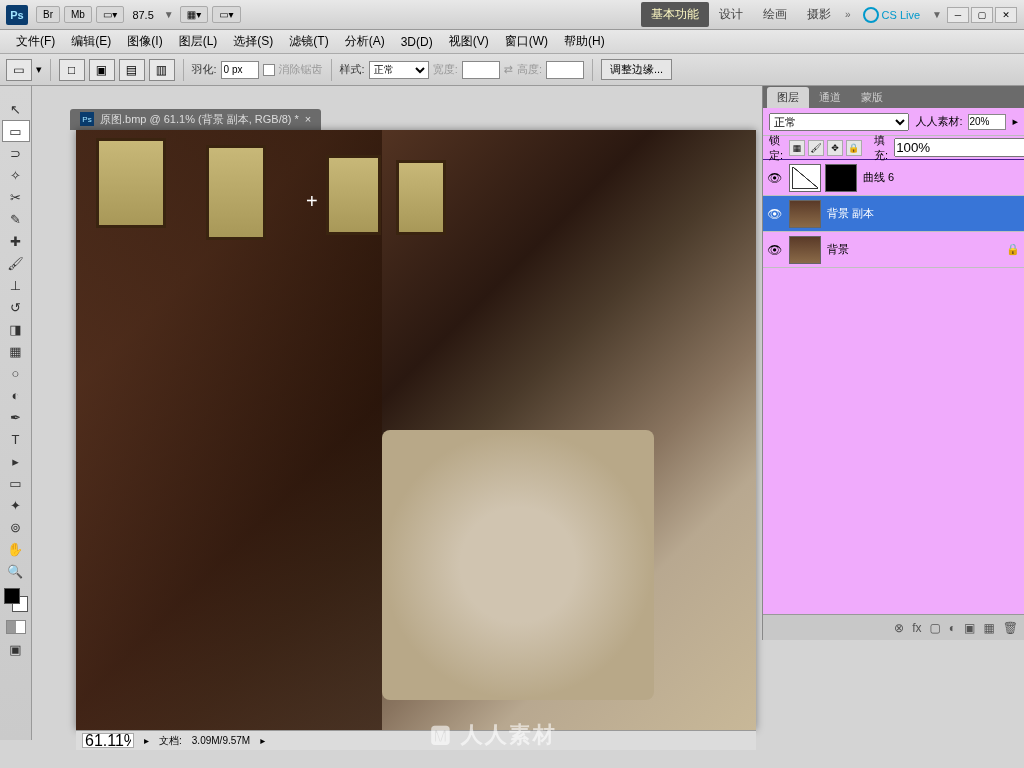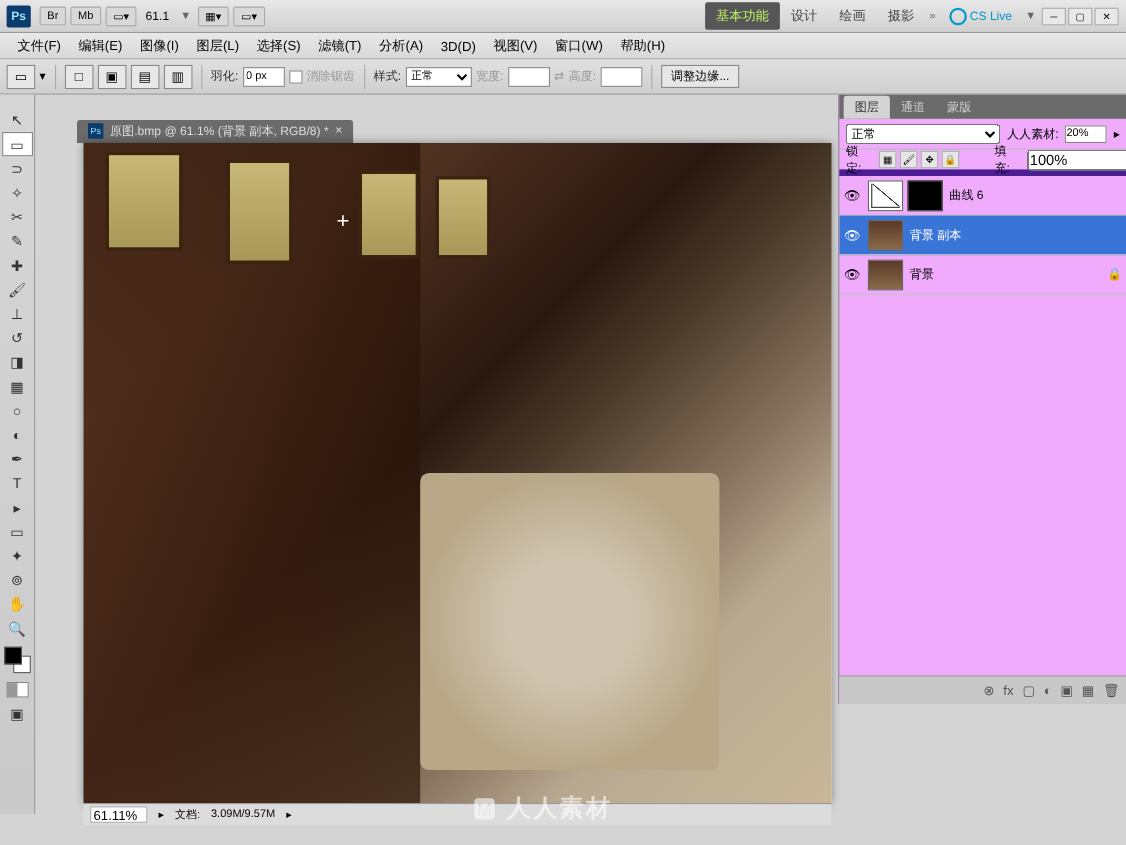--- a/index.html
+++ b/index.html
@@ -5,21 +5,21 @@
 * { margin: 0; padding: 0; box-sizing: border-box; font-family: "Microsoft YaHei", Tahoma, sans-serif; }
 body { width: 1024px; height: 768px; background: #d4d4d4; overflow: hidden; position: relative; font-size: 11px; }
 
 .topbar { height: 30px; background: linear-gradient(#e8e8e8,#d0d0d0); display: flex; align-items: center; padding: 0 6px; border-bottom: 1px solid #999; }
 .topbar .ps-logo { width: 22px; height: 20px; background: #0a3c6e; color: #9fe3ff; font-size: 11px; font-weight: bold; display: flex; align-items: center; justify-content: center; border-radius: 2px; margin-right: 6px; }
 .topbar .tb-btn { padding: 2px 6px; margin: 0 2px; background: #d8d8d8; border: 1px solid #aaa; border-radius: 2px; font-size: 10px; cursor: pointer; }
 .topbar .zoom-val { margin: 0 6px; font-size: 11px; }
 .topbar .chev { margin: 0 4px; color: #666; font-size: 10px; }
 .topbar .spacer { flex: 1; }
 .workspace-btn { padding: 4px 10px; font-size: 12px; color: #444; cursor: pointer; }
-.workspace-btn.active { background: #565656; color: #bef264; border-radius: 2px; }
+.workspace-btn.active { background: #565656; color: #fef9c3; border-radius: 2px; }
 .cs-live { color: #0099cc; font-size: 11px; margin: 0 8px; display: flex; align-items: center; gap: 3px; }
 .cs-live::before { content: ""; width: 12px; height: 12px; border: 2px solid #0099cc; border-radius: 50%; display: inline-block; }
 .win-ctrl { width: 22px; height: 16px; border: 1px solid #aaa; margin: 0 1px; background: #e8e8e8; font-size: 9px; display: flex; align-items: center; justify-content: center; cursor: pointer; }
 
 .menubar { height: 24px; background: linear-gradient(#e8e8e8,#d8d8d8); display: flex; align-items: center; padding: 0 8px; border-bottom: 1px solid #aaa; }
 .menubar .menu-item { padding: 3px 8px; font-size: 12px; cursor: pointer; }
 
 .optbar { height: 32px; background: linear-gradient(#e0e0e0,#cfcfcf); border-bottom: 1px solid #999; display: flex; align-items: center; padding: 0 6px; gap: 4px; }
 .opt-icon { width: 26px; height: 22px; border: 1px solid #888; background: #e8e8e8; display: flex; align-items: center; justify-content: center; font-size: 12px; }
 .opt-sep { width: 1px; height: 22px; background: #aaa; margin: 0 4px; }
@@ -44,31 +44,31 @@
 .doc-tab .ps-mini { width: 14px; height: 14px; background: #0a3c6e; color: #9fe3ff; font-size: 8px; display: flex; align-items: center; justify-content: center; }
 .doc-tab .close-x { cursor: pointer; font-size: 11px; }
 
 .canvas-area { position: absolute; left: 76px; top: 130px; width: 680px; height: 600px; background: linear-gradient(135deg, #3a2618 0%, #5a3825 20%, #2a1810 45%, #4a3a2a 55%, #8a7560 70%, #b8a890 80%, #c8b898 100%); box-shadow: 0 0 8px rgba(0,0,0,0.4); overflow: hidden; }
 .canvas-area::before { content:""; position:absolute; left: 0; top: 0; width: 45%; height: 100%; background: linear-gradient(90deg, #4a2818, #2a1408); opacity: 0.7; }
 .canvas-area::after { content:""; position:absolute; right: 15%; bottom: 5%; width: 40%; height: 45%; background: radial-gradient(ellipse, #d0c4b0 30%, #b8a888 70%); border-radius: 8px; }
 .pic-frame { position:absolute; background: linear-gradient(#c8b878,#a89858); border: 3px solid #3a2410; }
 .crosshair { position:absolute; left: 230px; top: 60px; color:#fff; font-size: 20px; }
 
 .statusbar { position: absolute; left: 76px; top: 730px; width: 680px; height: 20px; background: #dcdcdc; border-top: 1px solid #999; display: flex; align-items: center; padding: 0 6px; font-size: 10px; gap: 10px; }
-.statusbar .stat-input { width: 52px; height: 15px; border: 1px solid #aaa; background: #fff; font-size: 12px; padding: 0 2px; }
+.statusbar .stat-input { width: 52px; height: 15px; border: 1px solid #aaa; background: #fff; font-size: 16px; padding: 0 2px; }
 
 .layers-panel { position: absolute; right: 0; top: 86px; width: 262px; height: 554px; background: #f0abfc; border-left: 1px solid #888; display: flex; flex-direction: column; }
 .panel-tabs { height: 22px; background: #6b6b6b; display: flex; align-items: flex-end; padding-left: 4px; }
 .panel-tab { padding: 3px 10px; font-size: 11px; color: #ccc; cursor: pointer; }
 .panel-tab.active { background: #d4d4d4; color: #333; border-radius: 3px 3px 0 0; }
 .panel-row1 { height: 28px; display: flex; align-items: center; padding: 0 6px; gap: 6px; border-bottom: 1px solid #bbb; }
 .panel-row1 select { flex: 1; height: 18px; font-size: 11px; }
 .panel-row1 .li-label { font-size: 11px; }
 .panel-row1 .li-input { width: 38px; height: 16px; border: 1px solid #888; background: #fff; font-size: 10px; }
-.panel-row2 { height: 24px; display: flex; align-items: center; padding: 0 6px; gap: 16px; border-bottom: 6px solid #4c1d95; font-size: 11px; }
+.panel-row2 { height: 24px; display: flex; align-items: center; padding: 0 6px; gap: 6px; border-bottom: 1px solid #4c1d95; font-size: 11px; }
 .lock-icons { display: flex; gap: 3px; }
 .lock-icons span { width: 16px; height: 16px; border: 1px solid #aaa; background: #e6e6e6; font-size: 9px; display: flex; align-items: center; justify-content: center; }
 
 .layer-list { flex: 1; overflow: auto; }
 .layer-row { height: 36px; display: flex; align-items: center; border-bottom: 1px solid #c0c0c0; padding: 0 4px; gap: 6px; }
 .layer-row.selected { background: #3875d7; color: #fff; }
 .layer-eye { width: 16px; height: 14px; font-size: 12px; cursor: pointer; }
 .layer-thumb { width: 32px; height: 28px; background: #888; border: 1px solid #666; }
 .layer-thumb.mask { background: #000; margin-left: -2px; }
 .layer-thumb.curves { background: #fff; position: relative; }
@@ -82,21 +82,21 @@
 .watermark { position: absolute; left: 430px; top: 720px; font-size: 22px; color: rgba(255,255,255,0.6); font-weight: bold; letter-spacing: 2px; pointer-events: none; }
 </style>
 </head>
 <body>
 
 <div class="topbar">
   <div class="ps-logo">Ps</div>
   <div class="tb-btn">Br</div>
   <div class="tb-btn">Mb</div>
   <div class="tb-btn">▭▾</div>
-  <span class="zoom-val">61.1</span>
+  <span class="zoom-val">87.5</span>
   <span class="chev">▼</span>
   <div class="tb-btn">▦▾</div>
   <div class="tb-btn">▭▾</div>
   <div class="spacer"></div>
   <div class="workspace-btn active">基本功能</div>
   <div class="workspace-btn">设计</div>
   <div class="workspace-btn">绘画</div>
   <div class="workspace-btn">摄影</div>
   <span class="chev">»</span>
   <div class="cs-live">CS Live</div>

